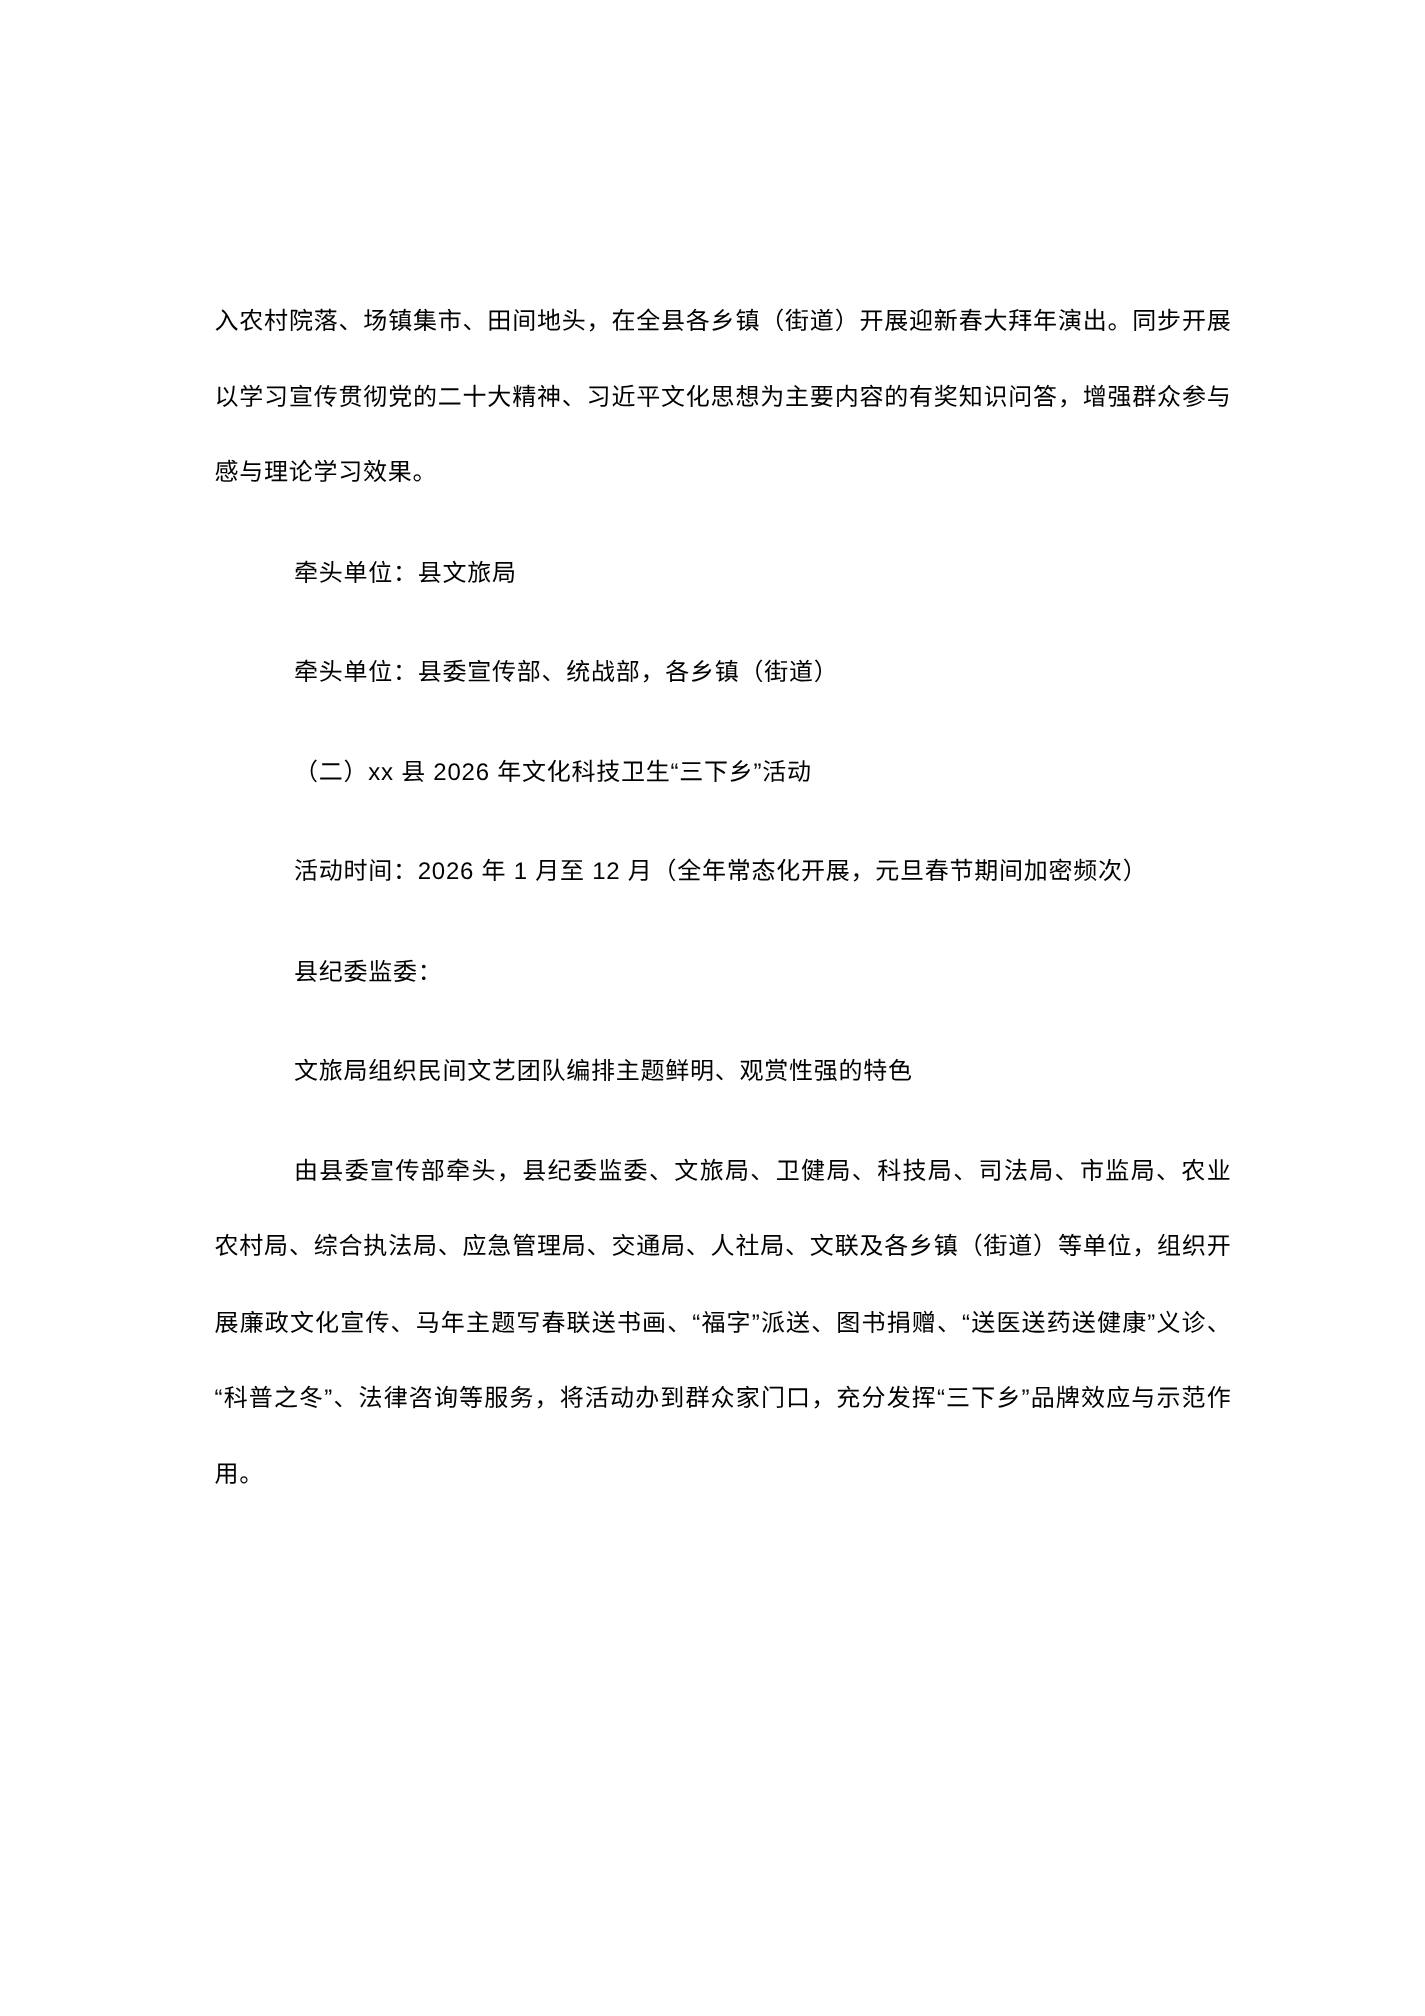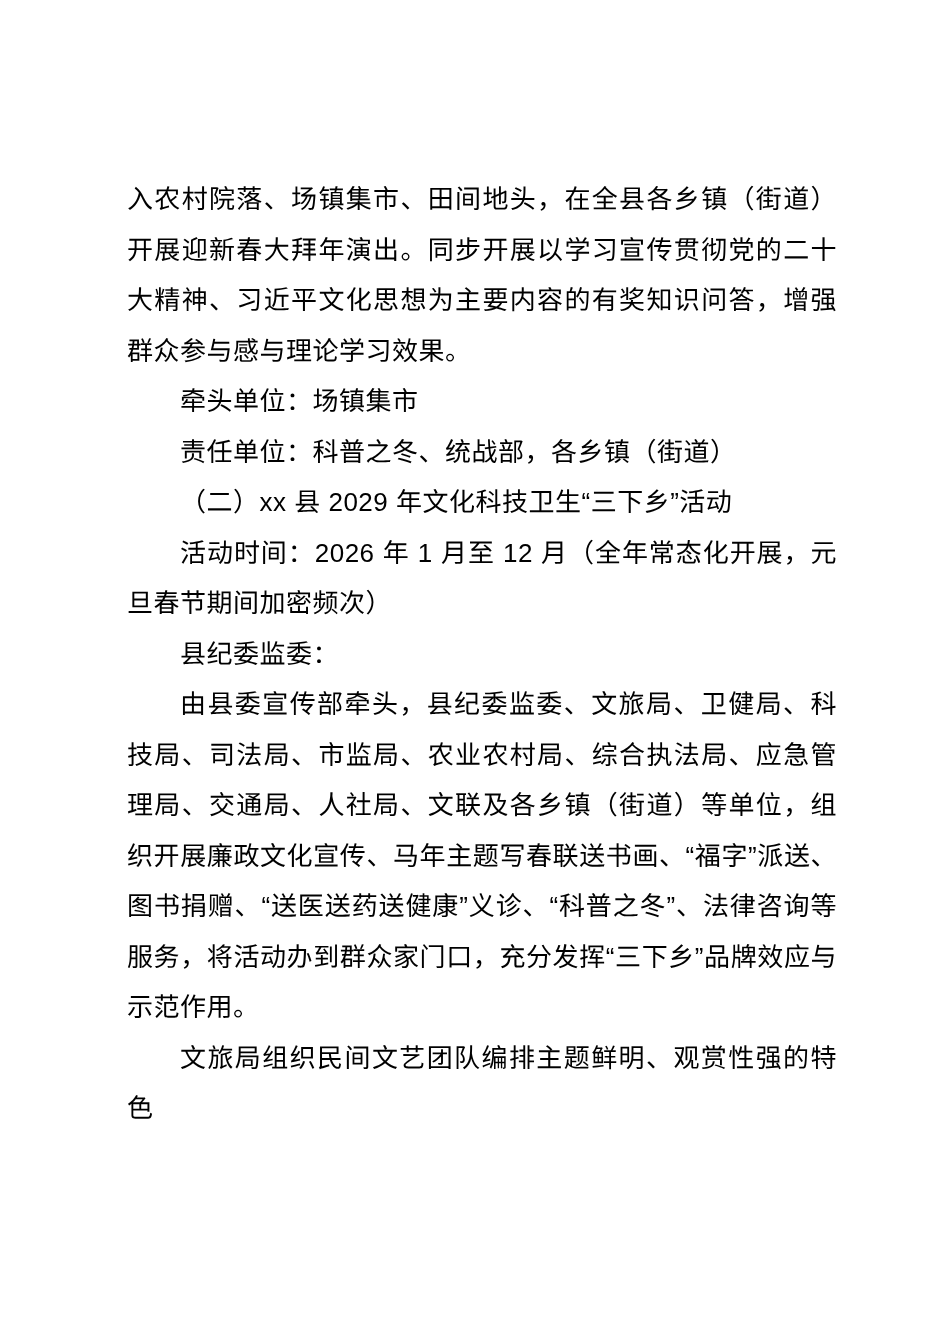--- a/index.html
+++ b/index.html
@@ -12,41 +12,41 @@
     position: relative;
     width: 950px;
     height: 1344px;
     margin: 0 auto;
     background: #ffffff;
     overflow: hidden;
     box-sizing: border-box;
     padding: 174px 113px 0 127px;
   }
   .doc p {
-    margin: 0;
+    margin: 16px;
     padding: 0;
     font-family: "Liberation Sans", sans-serif;
-    font-size: 26px;
+    font-size: 16px;
     line-height: 50.5px;
     color: #000000;
     text-align: justify;
     letter-spacing: 0.5px;
     word-break: break-all;
   }
   .doc p.indent {
     text-indent: 53px;
   }
 </style>
 </head>
 <body>
 
 <div class="page">
   <div class="doc">
     <p>入农村院落、场镇集市、田间地头，在全县各乡镇（街道）开展迎新春大拜年演出。同步开展以学习宣传贯彻党的二十大精神、习近平文化思想为主要内容的有奖知识问答，增强群众参与感与理论学习效果。</p>
-    <p class="indent">牵头单位：场镇集市</p>
-    <p class="indent">责任单位：科普之冬、统战部，各乡镇（街道）</p>
-    <p class="indent">（二）xx 县 2029 年文化科技卫生“三下乡”活动</p>
+    <p class="indent">牵头单位：县文旅局</p>
+    <p class="indent">牵头单位：县委宣传部、统战部，各乡镇（街道）</p>
+    <p class="indent">（二）xx 县 2026 年文化科技卫生“三下乡”活动</p>
     <p class="indent">活动时间：2026 年 1 月至 12 月（全年常态化开展，元旦春节期间加密频次）</p>
     <p class="indent">县纪委监委：</p>
+    <p class="indent">文旅局组织民间文艺团队编排主题鲜明、观赏性强的特色</p>
     <p class="indent">由县委宣传部牵头，县纪委监委、文旅局、卫健局、科技局、司法局、市监局、农业农村局、综合执法局、应急管理局、交通局、人社局、文联及各乡镇（街道）等单位，组织开展廉政文化宣传、马年主题写春联送书画、“福字”派送、图书捐赠、“送医送药送健康”义诊、“科普之冬”、法律咨询等服务，将活动办到群众家门口，充分发挥“三下乡”品牌效应与示范作用。</p>
-    <p class="indent">文旅局组织民间文艺团队编排主题鲜明、观赏性强的特色</p>
   </div>
 </div>
 
 </body></html>

